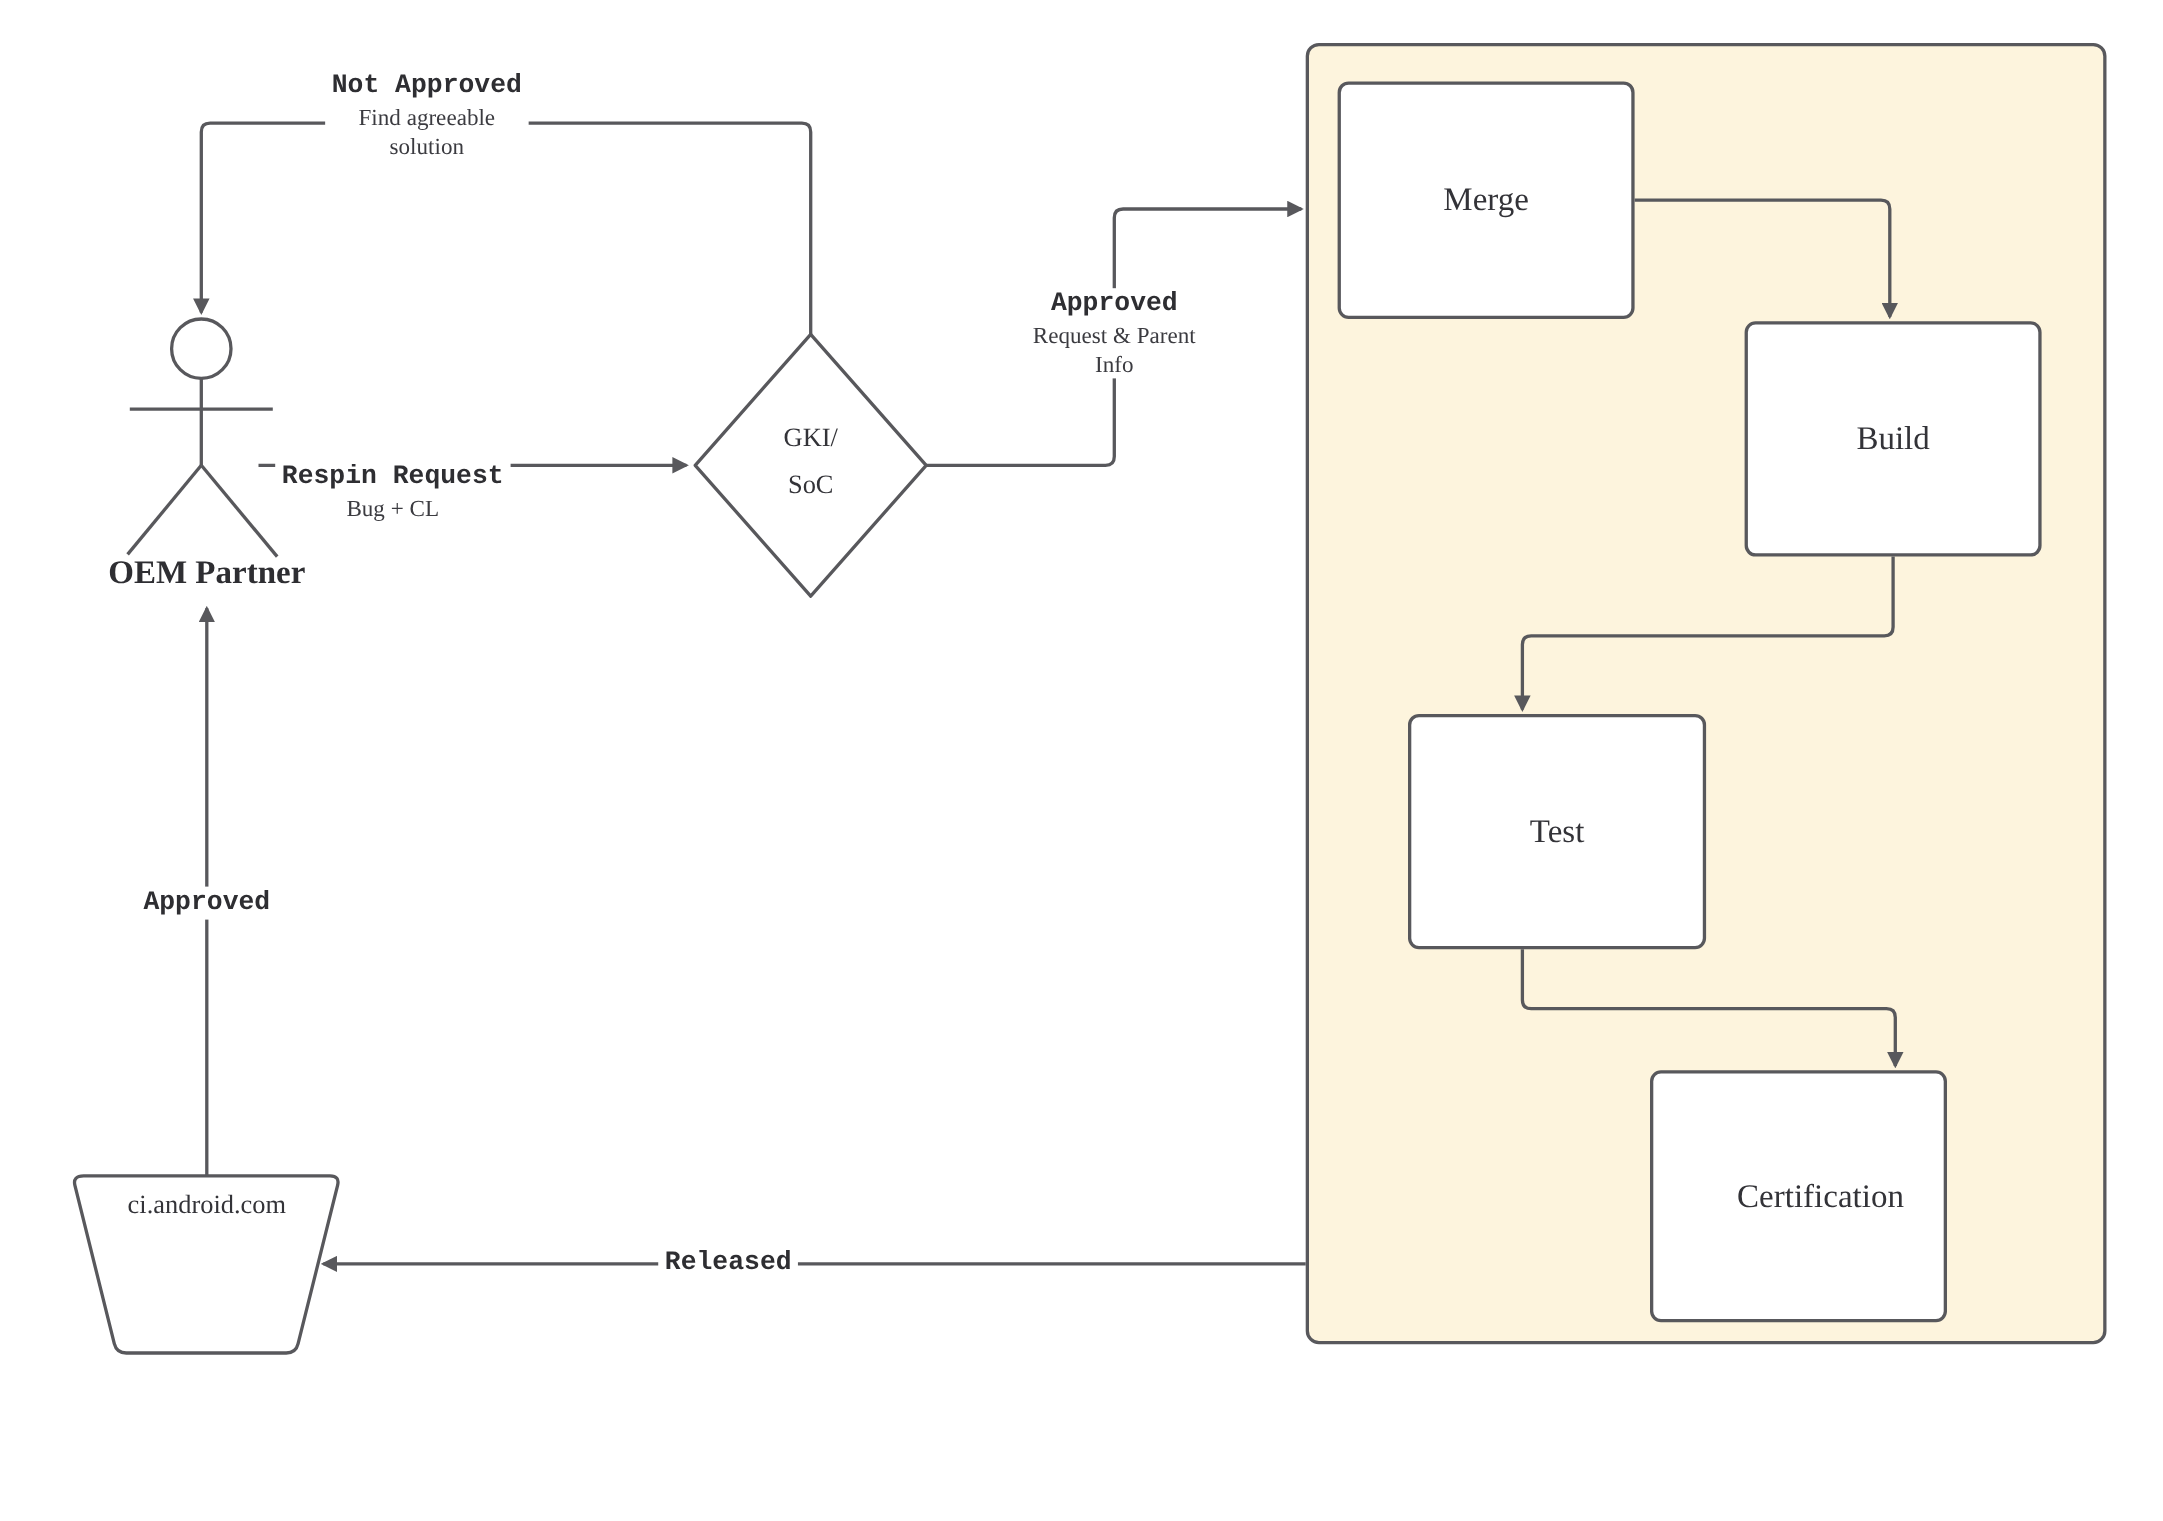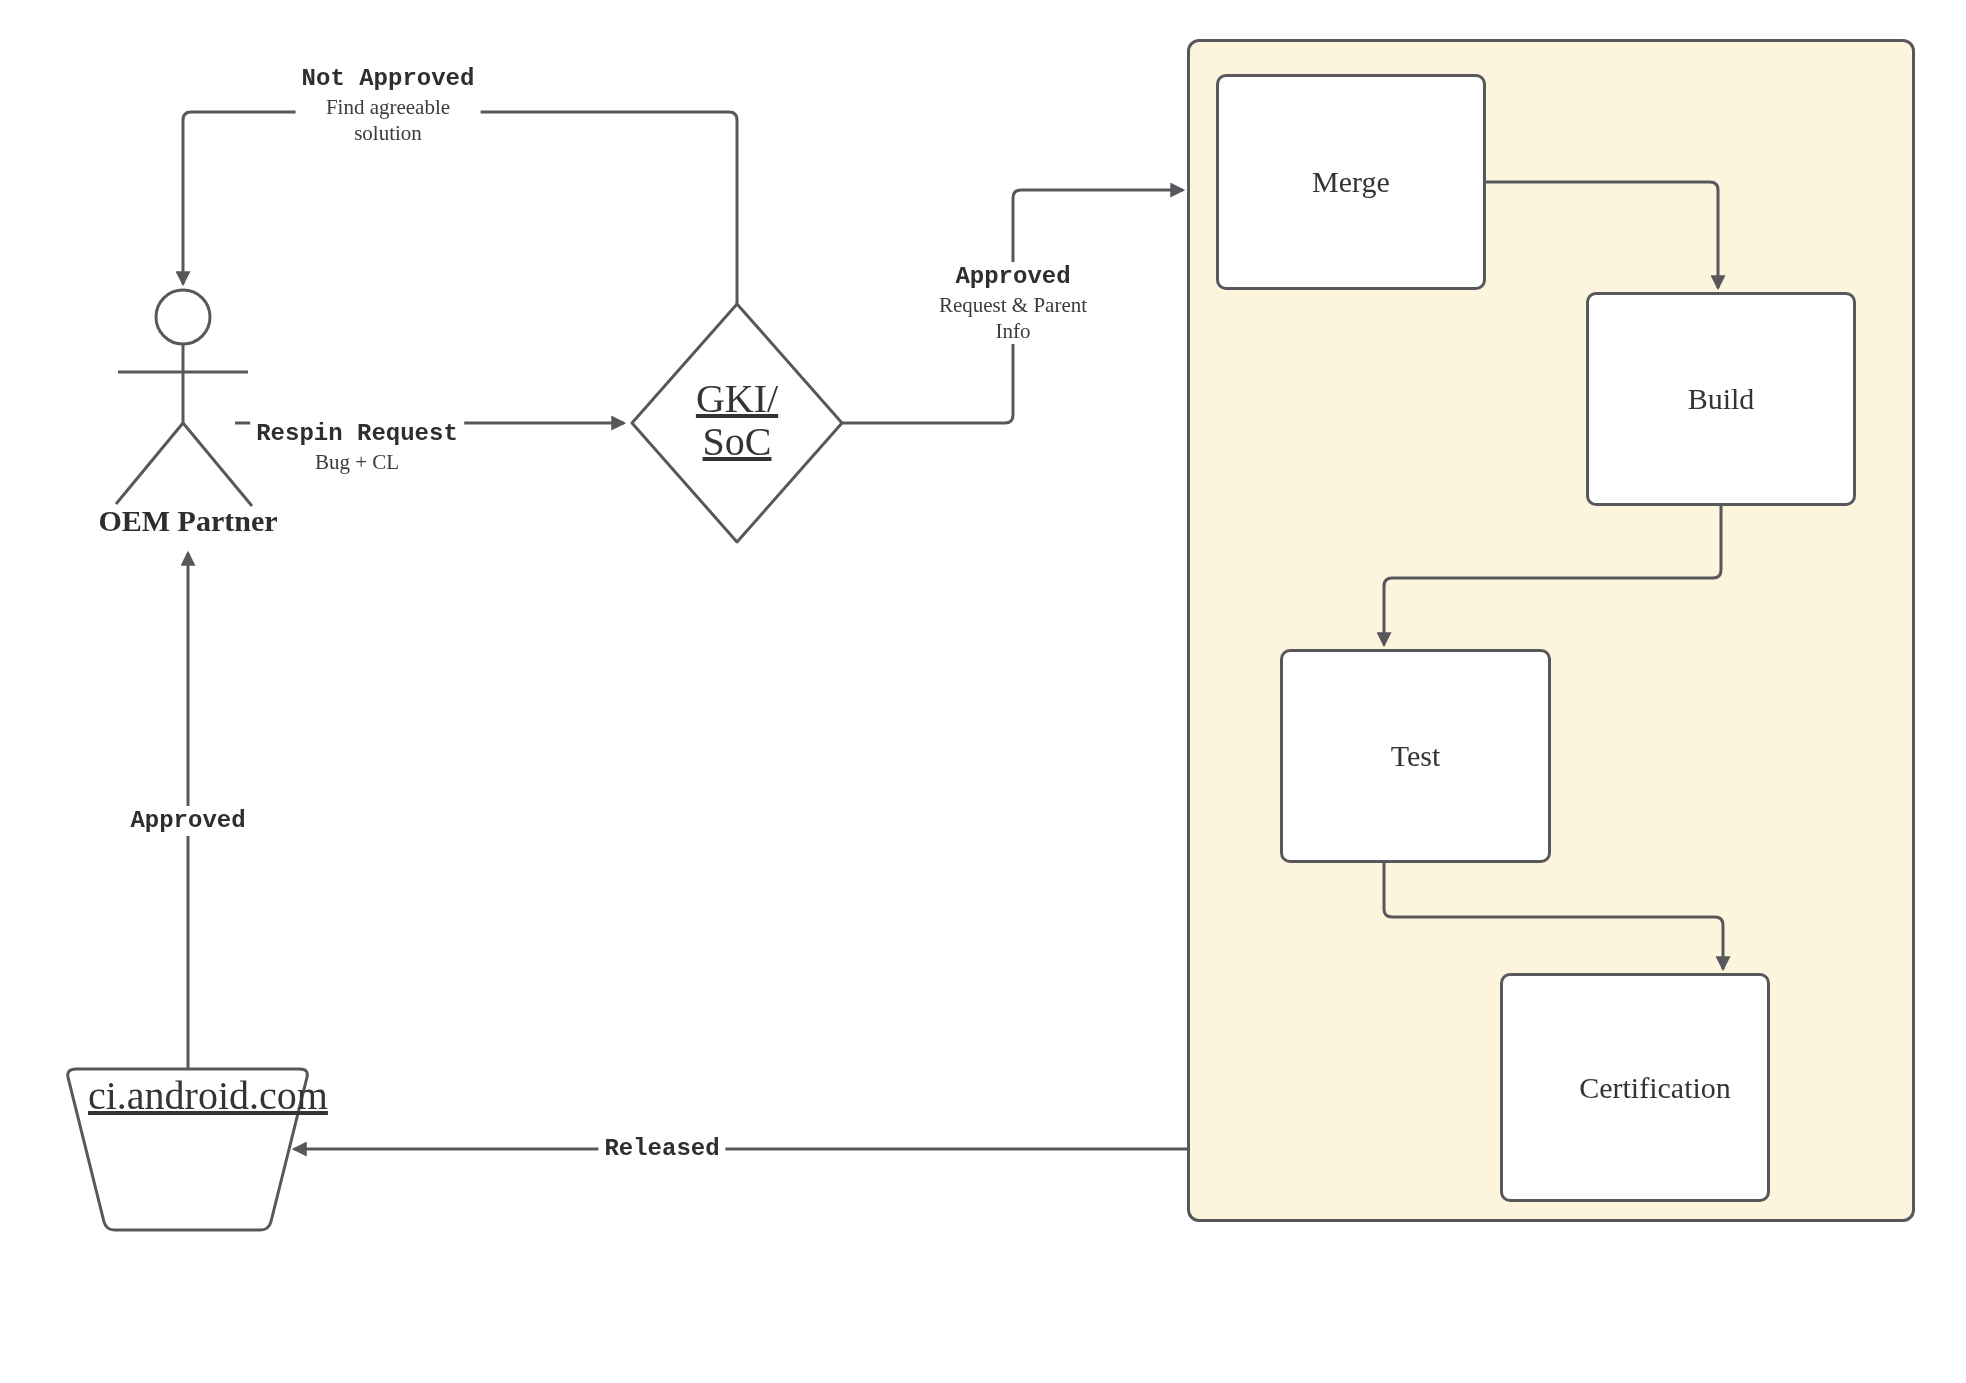--- a/index.html
+++ b/index.html
@@ -24,23 +24,22 @@
   }
   svg.layer{position:absolute;left:0;top:0;width:1966px;height:1383px;}
   .ln{stroke:var(--stroke);stroke-width:3;fill:none;stroke-linecap:butt;stroke-linejoin:round;}
   .shape{stroke:var(--stroke);stroke-width:3;fill:var(--node-fill);stroke-linejoin:round;}
   .node{
     position:absolute;display:flex;align-items:center;justify-content:center;
     background:var(--node-fill);border:3px solid var(--stroke);border-radius:10px;
     box-sizing:border-box;font-size:30px;color:var(--node-text);text-align:center;
   }
   .shape-label{
-    position:absolute;text-align:center;font-size:40px;color:var(--node-text);
+    position:absolute;text-align:center;font-size:24px;color:var(--node-text);
     line-height:43px;
-    text-decoration:underline;
   }
   .edge-label{
     position:absolute;transform:translateX(-50%);text-align:center;
     background:var(--background);padding:0 6px;white-space:nowrap;
   }
   .elb{font-size:24px;font-weight:bold;line-height:30px;color:var(--label-bold-text);font-family:Liberation Mono, monospace;}
   .els{font-size:21px;line-height:26px;color:var(--label-text);}
   .actor-label{
     position:absolute;transform:translateX(-50%);text-align:center;white-space:nowrap;
     font-size:30px;font-weight:bold;line-height:37px;color:var(--label-bold-text);

